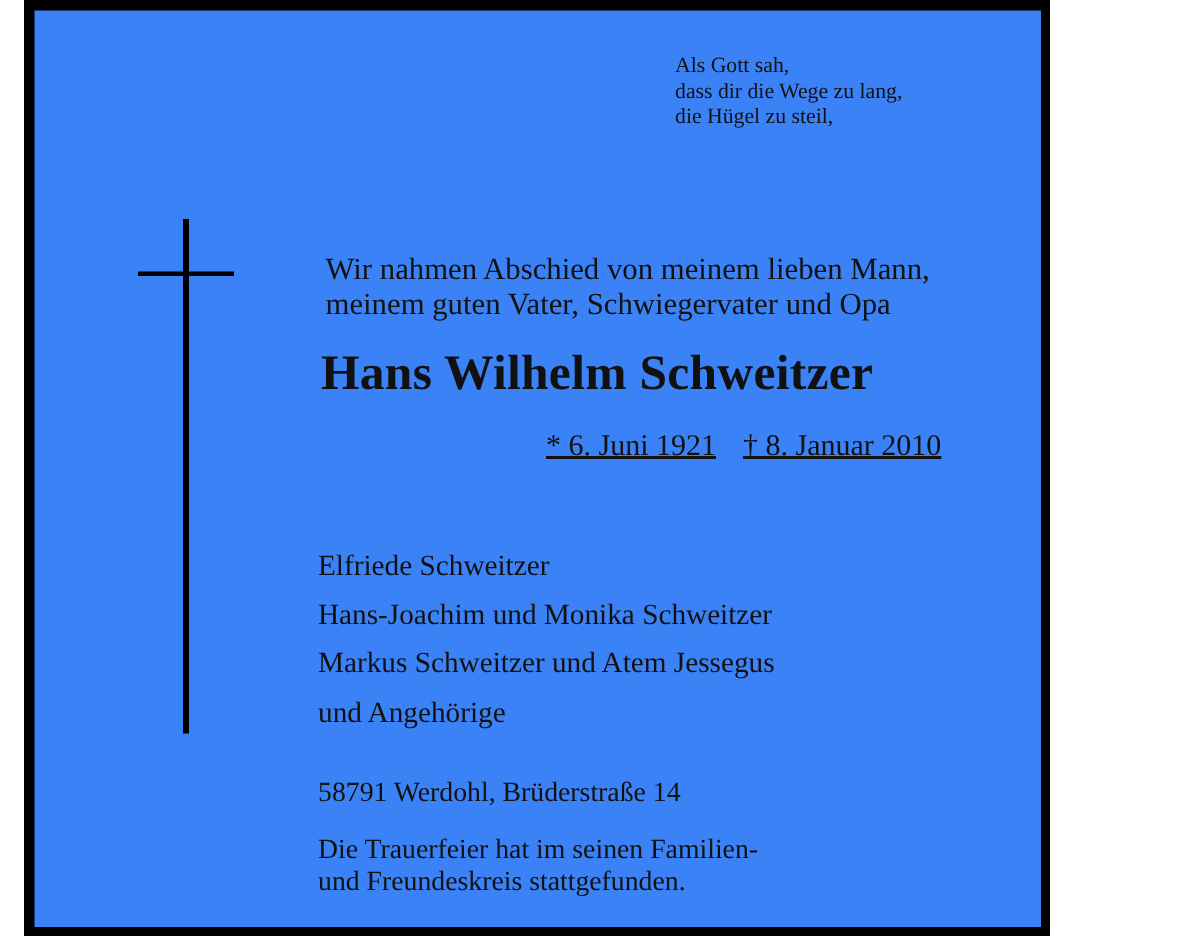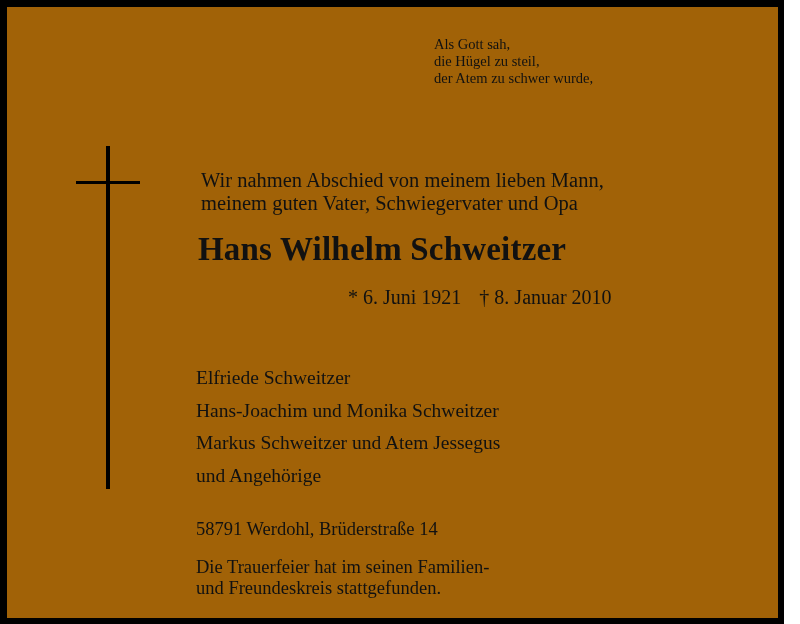--- a/index.html
+++ b/index.html
@@ -1,23 +1,23 @@
 <!DOCTYPE html>
 <html><head>
   <meta charset="utf-8">
   <style>
     html, body { margin: 0; padding: 0; background: #ffffff; }
     body { width: 800px; height: 624px; position: relative; overflow: hidden; }
     .frame {
-      position: absolute; left: 0; top: 0;
-      width: 784px; height: 624px;
+      position: absolute; left: 16px; top: 0;
+      width: 684px; height: 624px;
       box-sizing: border-box;
       border-left: 7px solid #000; border-top: 7px solid #000;
       border-right: 6px solid #000; border-bottom: 6px solid #000;
-      background: #a16207;
+      background: #3b82f6;
     }
     .serif { font-family: "Liberation Serif", "DejaVu Serif", serif; color: #111; }
     .poem {
       position: absolute; left: 427px; top: 29px;
       font-size: 14.5px; line-height: 17px; white-space: pre;
     }
     .cross-v {
       position: absolute; left: 99px; top: 139px; width: 4px; height: 343px; background: #000;
     }
     .cross-h {
@@ -27,21 +27,21 @@
       position: absolute; left: 194px; top: 162px;
       font-size: 20.5px; line-height: 23px; white-space: pre;
     }
     .name {
       position: absolute; left: 191px; top: 219px;
       font-size: 33px; font-weight: bold; line-height: 46px; white-space: nowrap;
       letter-spacing: 0.2px;
     }
     .dates {
       position: absolute; left: 341px; top: 278px;
-      font-size: 20px; line-height: 24px; white-space: pre;
+      font-size: 20px; line-height: 24px; white-space: pre; text-decoration: underline;
     }
     .dates .gap { display: inline-block; width: 18px; }
     .thanks {
       position: absolute; left: 189px; top: 320px;
       font-size: 18.5px; line-height: 22px;
     }
     .mourners {
       position: absolute; left: 189px; top: 355px;
       font-size: 19.5px; font-weight: normal; line-height: 32.5px;
     }
@@ -53,21 +53,21 @@
     .note {
       position: absolute; left: 189px; top: 550px;
       font-size: 18.5px; line-height: 21px; white-space: pre;
     }
   </style>
 </head>
 <body>
 
 <div class="frame">
 
-  <div class="poem serif"><div>Als Gott sah,</div><div>die Hügel zu steil,</div><div>der Atem zu schwer wurde,</div></div>
+  <div class="poem serif"><div>Als Gott sah,</div><div>dass dir die Wege zu lang,</div><div>die Hügel zu steil,</div></div>
 
   <div>
     <div class="cross-v"></div>
     <div class="cross-h"></div>
   </div>
 
   <div class="intro serif"><div>Wir nahmen Abschied von meinem lieben Mann,</div><div>meinem guten Vater, Schwiegervater und Opa</div></div>
 
   <div class="name serif">Hans Wilhelm Schweitzer</div>
 

